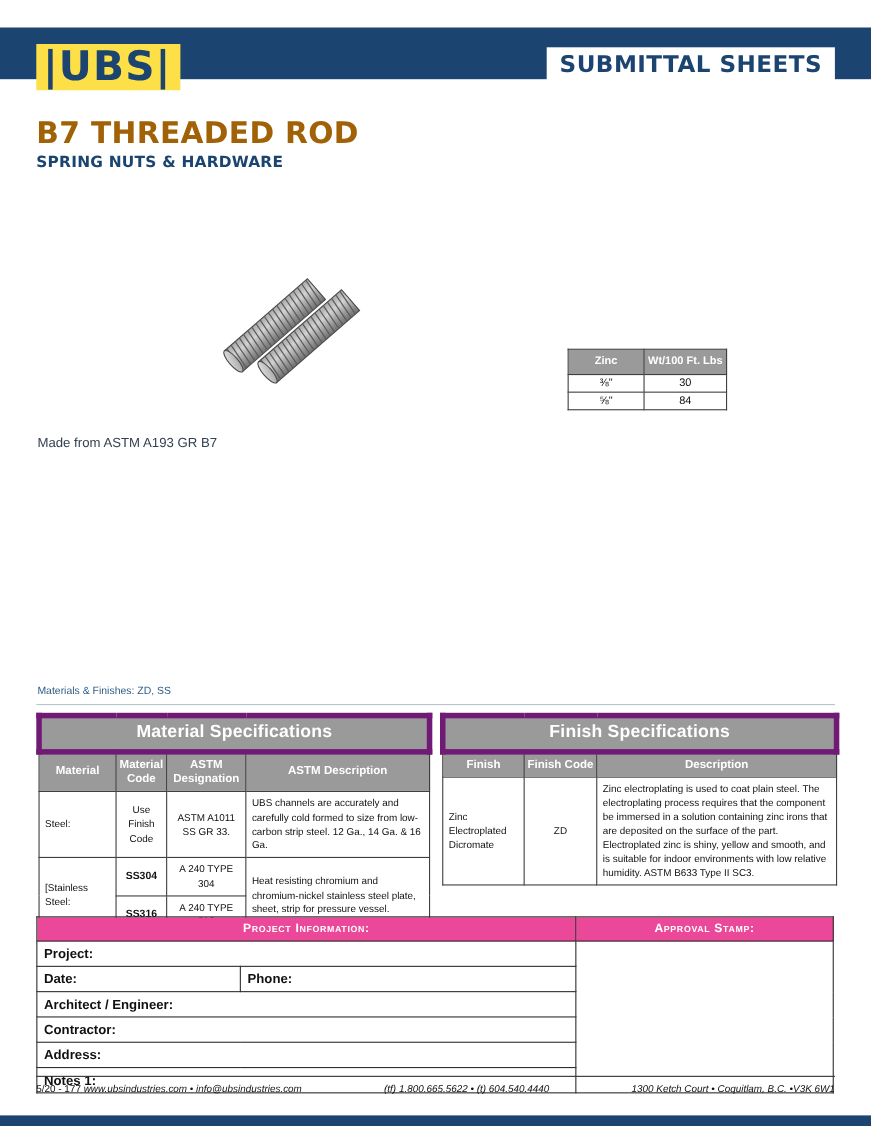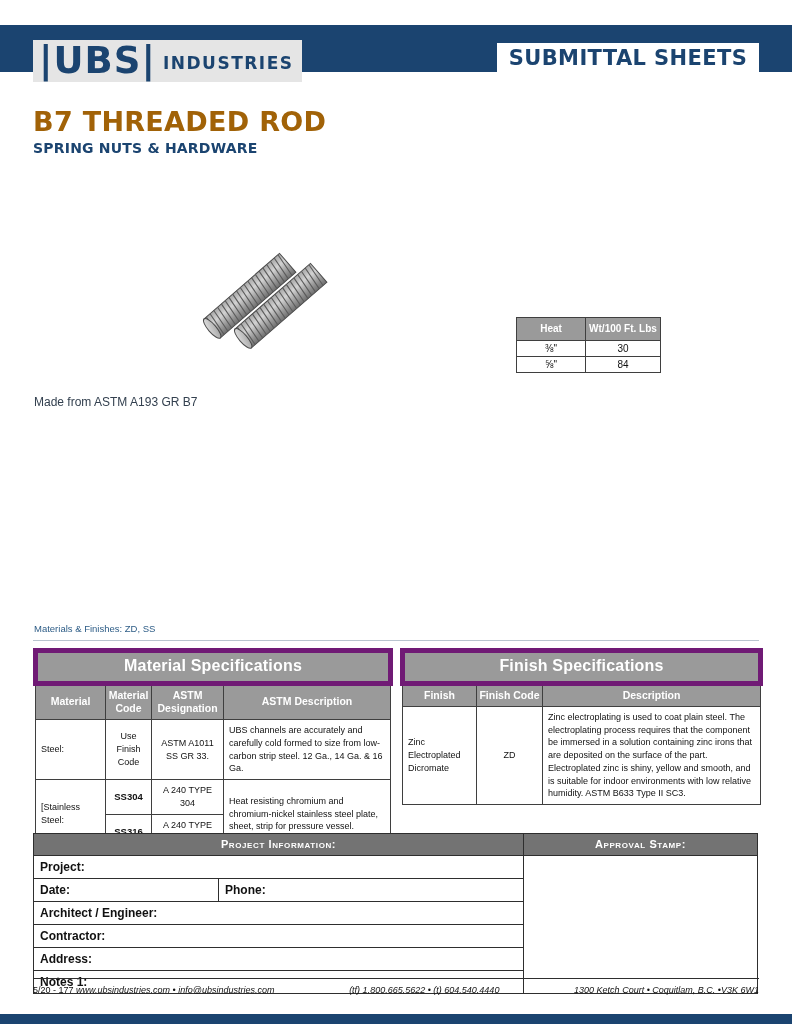--- a/index.html
+++ b/index.html
@@ -26,21 +26,21 @@
     left: 0;
     top: 25px;
     width: 792px;
     height: 47px;
     background: #1b4470;
   }
   .logo-box {
     position: absolute;
     left: 33px;
     top: 40px;
-    background: #e5e5e5;
+    background: #fde047;
     padding: 3px 8px 4px 6px;
     display: flex;
     align-items: flex-end;
     z-index: 3;
   }
   .logo-ubs {
     font-family: "DejaVu Sans", sans-serif;
     font-weight: bold;
     font-size: 37px;
     line-height: 0.95;
@@ -229,21 +229,21 @@
     top: 833px;
     width: 724px;
   }
   .proj-table {
     border-collapse: collapse;
     width: 724px;
     table-layout: fixed;
     font-family: "Liberation Sans", sans-serif;
   }
   .proj-table th {
-    background: #737373;
+    background: #ec4899;
     color: #ffffff;
     border: 1px solid #2e2e2e;
     font-size: 11px;
     font-weight: bold;
     padding: 4px 0 5px 0;
     text-align: center;
     font-variant: small-caps;
     letter-spacing: 0.6px;
     margin-top: 12px;
   }
@@ -297,21 +297,20 @@
 </style>
 </head>
 <body>
 
 <div class="page">
 
   <div class="header-band"></div>
 
   <div class="logo-box">
     <span class="logo-ubs">|UBS|</span>
-    <span class="logo-ind">INDUSTRIES</span>
   </div>
 
   <div class="submittal-box">
     <span>SUBMITTAL SHEETS</span>
   </div>
 
   <div class="title-block">
     <div class="prod-title">B7 THREADED ROD</div>
     <div class="prod-sub">SPRING NUTS &amp; HARDWARE</div>
   </div>
@@ -385,21 +384,21 @@
           <path d="M93 0 L90 25"></path>
           <path d="M98 0 L95 25"></path>
       </g>
       <ellipse cx="0" cy="12.5" rx="4" ry="12.5" fill="url(#capShade)" stroke="#4a4a4a" stroke-width="1"></ellipse>
     </g>
   </svg>
 
   <table class="size-table">
     <thead>
       <tr>
-        <th class="c1">Heat</th>
+        <th class="c1">Zinc</th>
         <th class="c2">Wt/100 Ft. Lbs</th>
       </tr>
     </thead>
     <tbody>
       <tr>
         <td>⅜"</td>
         <td>30</td>
       </tr>
       <tr>
         <td>⅝"</td>

